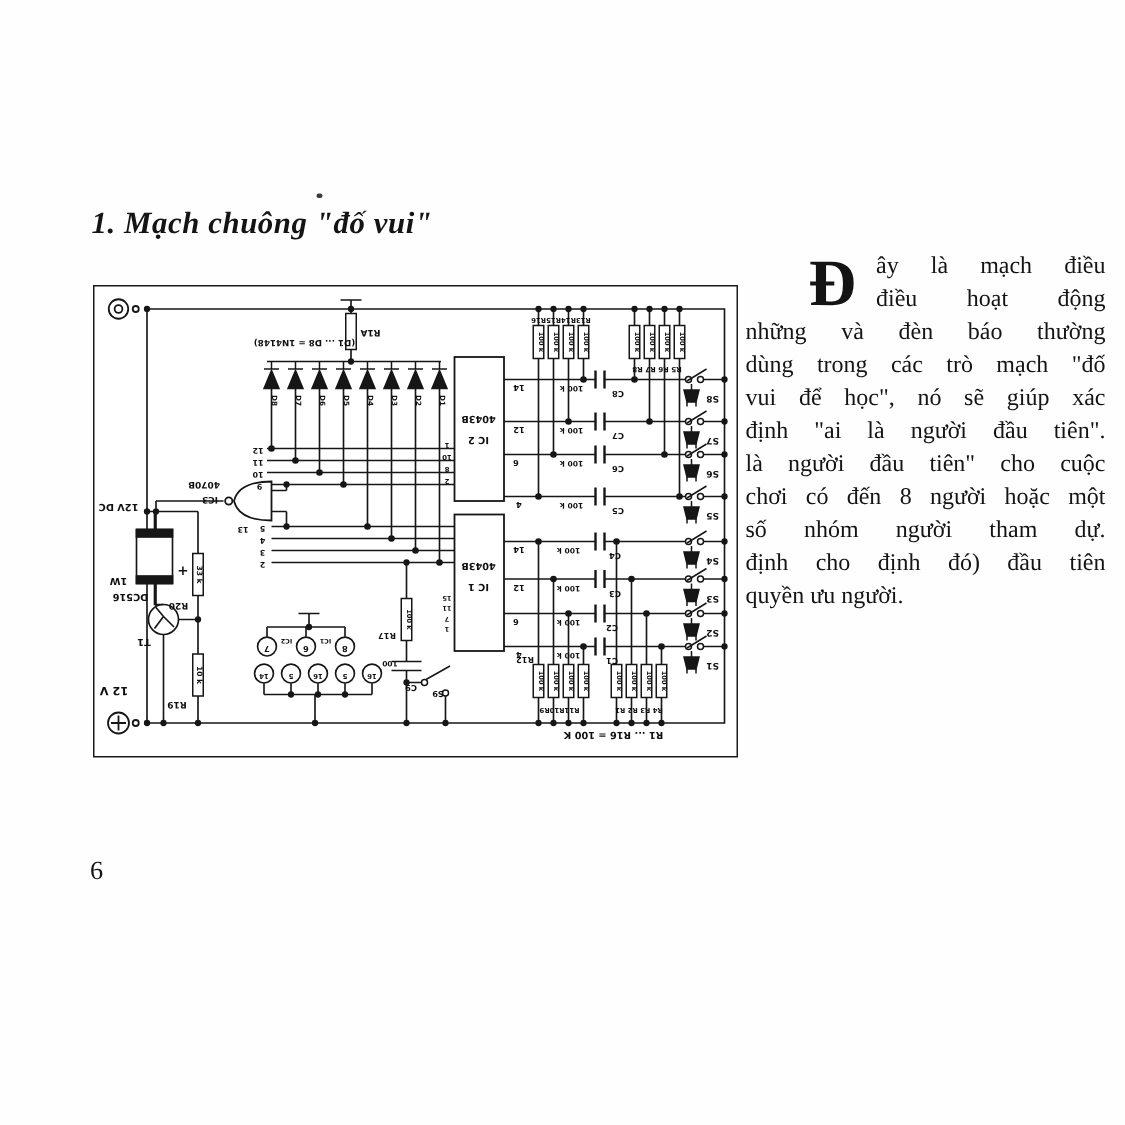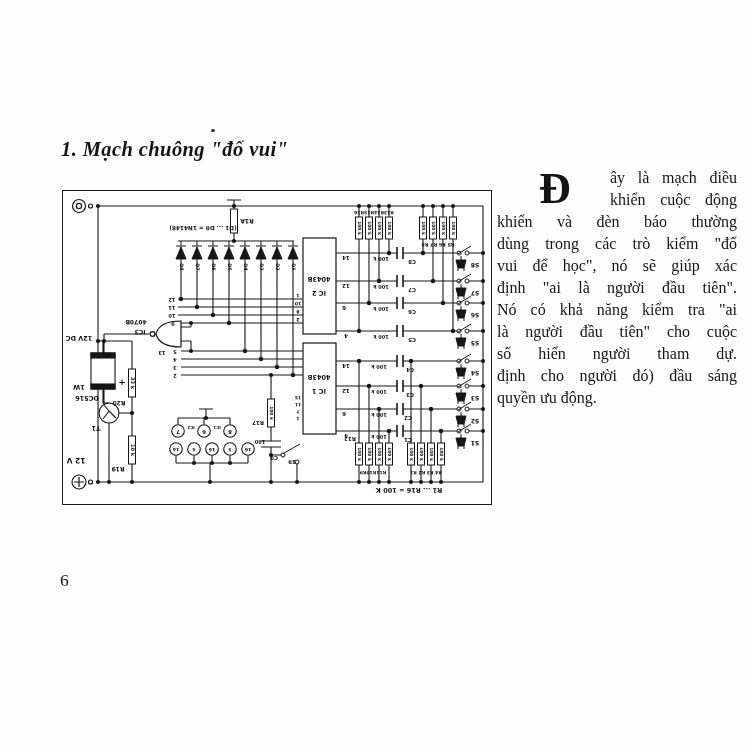--- a/index.html
+++ b/index.html
@@ -9,21 +9,21 @@
          font-style:italic;letter-spacing:.4px;white-space:nowrap;}
   #speck{position:absolute;left:211px;top:129px;width:4px;height:3px;background:#3a3a3a;border-radius:2px;}
   #figure{position:absolute;left:62px;top:190px;width:430px;height:315px;border:1.4px solid #1b1b1b;
           background:#fff;box-sizing:border-box;}
   #figure svg{position:absolute;left:0;top:0;}
   .slab{position:absolute;font-family:"DejaVu Sans",sans-serif;font-weight:600;color:#101010;
         white-space:nowrap;line-height:1;transform-origin:center;}
   #textcol{position:absolute;left:497px;top:167px;width:240px;font-size:16px;line-height:22px;}
   .first2{position:relative;min-height:44px;}
   .dropcap{position:absolute;left:42px;top:1px;font-size:44px;line-height:42px;font-weight:bold;}
-  #first-lines{margin-left:113px;}
+  #first-lines{margin-left:87px;}
   .tline{text-align:justify;text-align-last:justify;height:22px;overflow:visible;}
   .tline.last{text-align-last:left;}
   #pagenum{position:absolute;left:60px;top:570px;font-size:17.5px;}
 </style>
 </head>
 <body>
 
 <div id="page">
 
   <div id="title">1. Mạch chuông "đố vui"</div>
@@ -370,31 +370,31 @@
         <span class="slab" style="left: 185px; top: 258px; font-size: 4.6px; transform: translate(-50%, -50%) rotate(180deg);">16</span>
         <span class="slab" style="left: 346px; top: 299px; font-size: 6.5px; transform: translate(-50%, -50%) rotate(180deg);">R1 ... R16 = 100 K</span>
       </div>
   </div>
 
   <div id="textcol">
     <div class="first2">
       <span class="dropcap">Đ</span>
       <div id="first-lines">
           <div class="tline">ây là mạch điều</div>
-          <div class="tline">khiển cuộc động</div>
+          <div class="tline">điều hoạt động</div>
         </div>
     </div>
     <div id="text-lines">
-        <div class="tline">khiển và đèn báo thường</div>
-        <div class="tline">dùng trong các trò kiểm "đố</div>
+        <div class="tline">những và đèn báo thường</div>
+        <div class="tline">dùng trong các trò mạch "đố</div>
         <div class="tline">vui để học", nó sẽ giúp xác</div>
         <div class="tline">định "ai là người đầu tiên".</div>
-        <div class="tline">Nó có khả năng kiểm tra "ai</div>
         <div class="tline">là người đầu tiên" cho cuộc</div>
-        <div class="tline">số hiển người tham dự.</div>
-        <div class="tline">định cho người đó) đầu sáng</div>
-        <div class="tline last">quyền ưu động.</div>
+        <div class="tline">chơi có đến 8 người hoặc một</div>
+        <div class="tline">số nhóm người tham dự.</div>
+        <div class="tline">định cho định đó) đầu tiên</div>
+        <div class="tline last">quyền ưu người.</div>
       </div>
   </div>
 
   <div id="pagenum">6</div>
 
 </div>
 
 </body></html>

